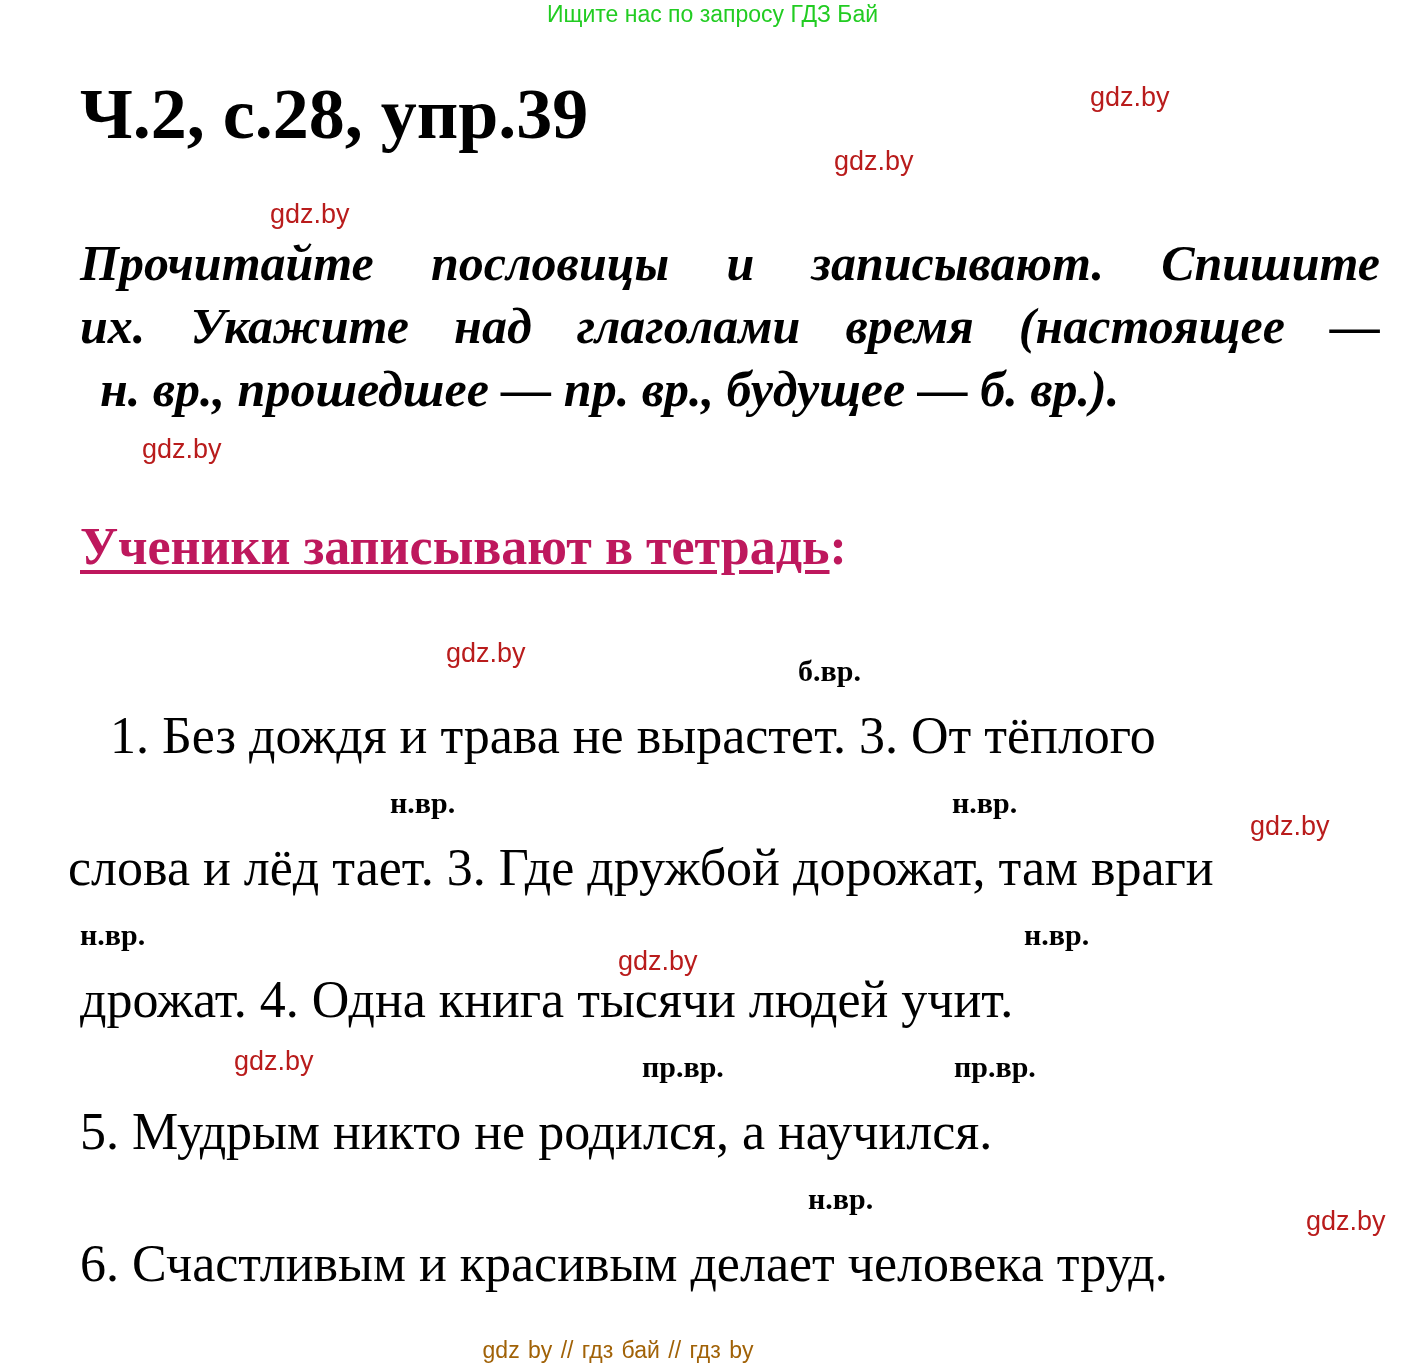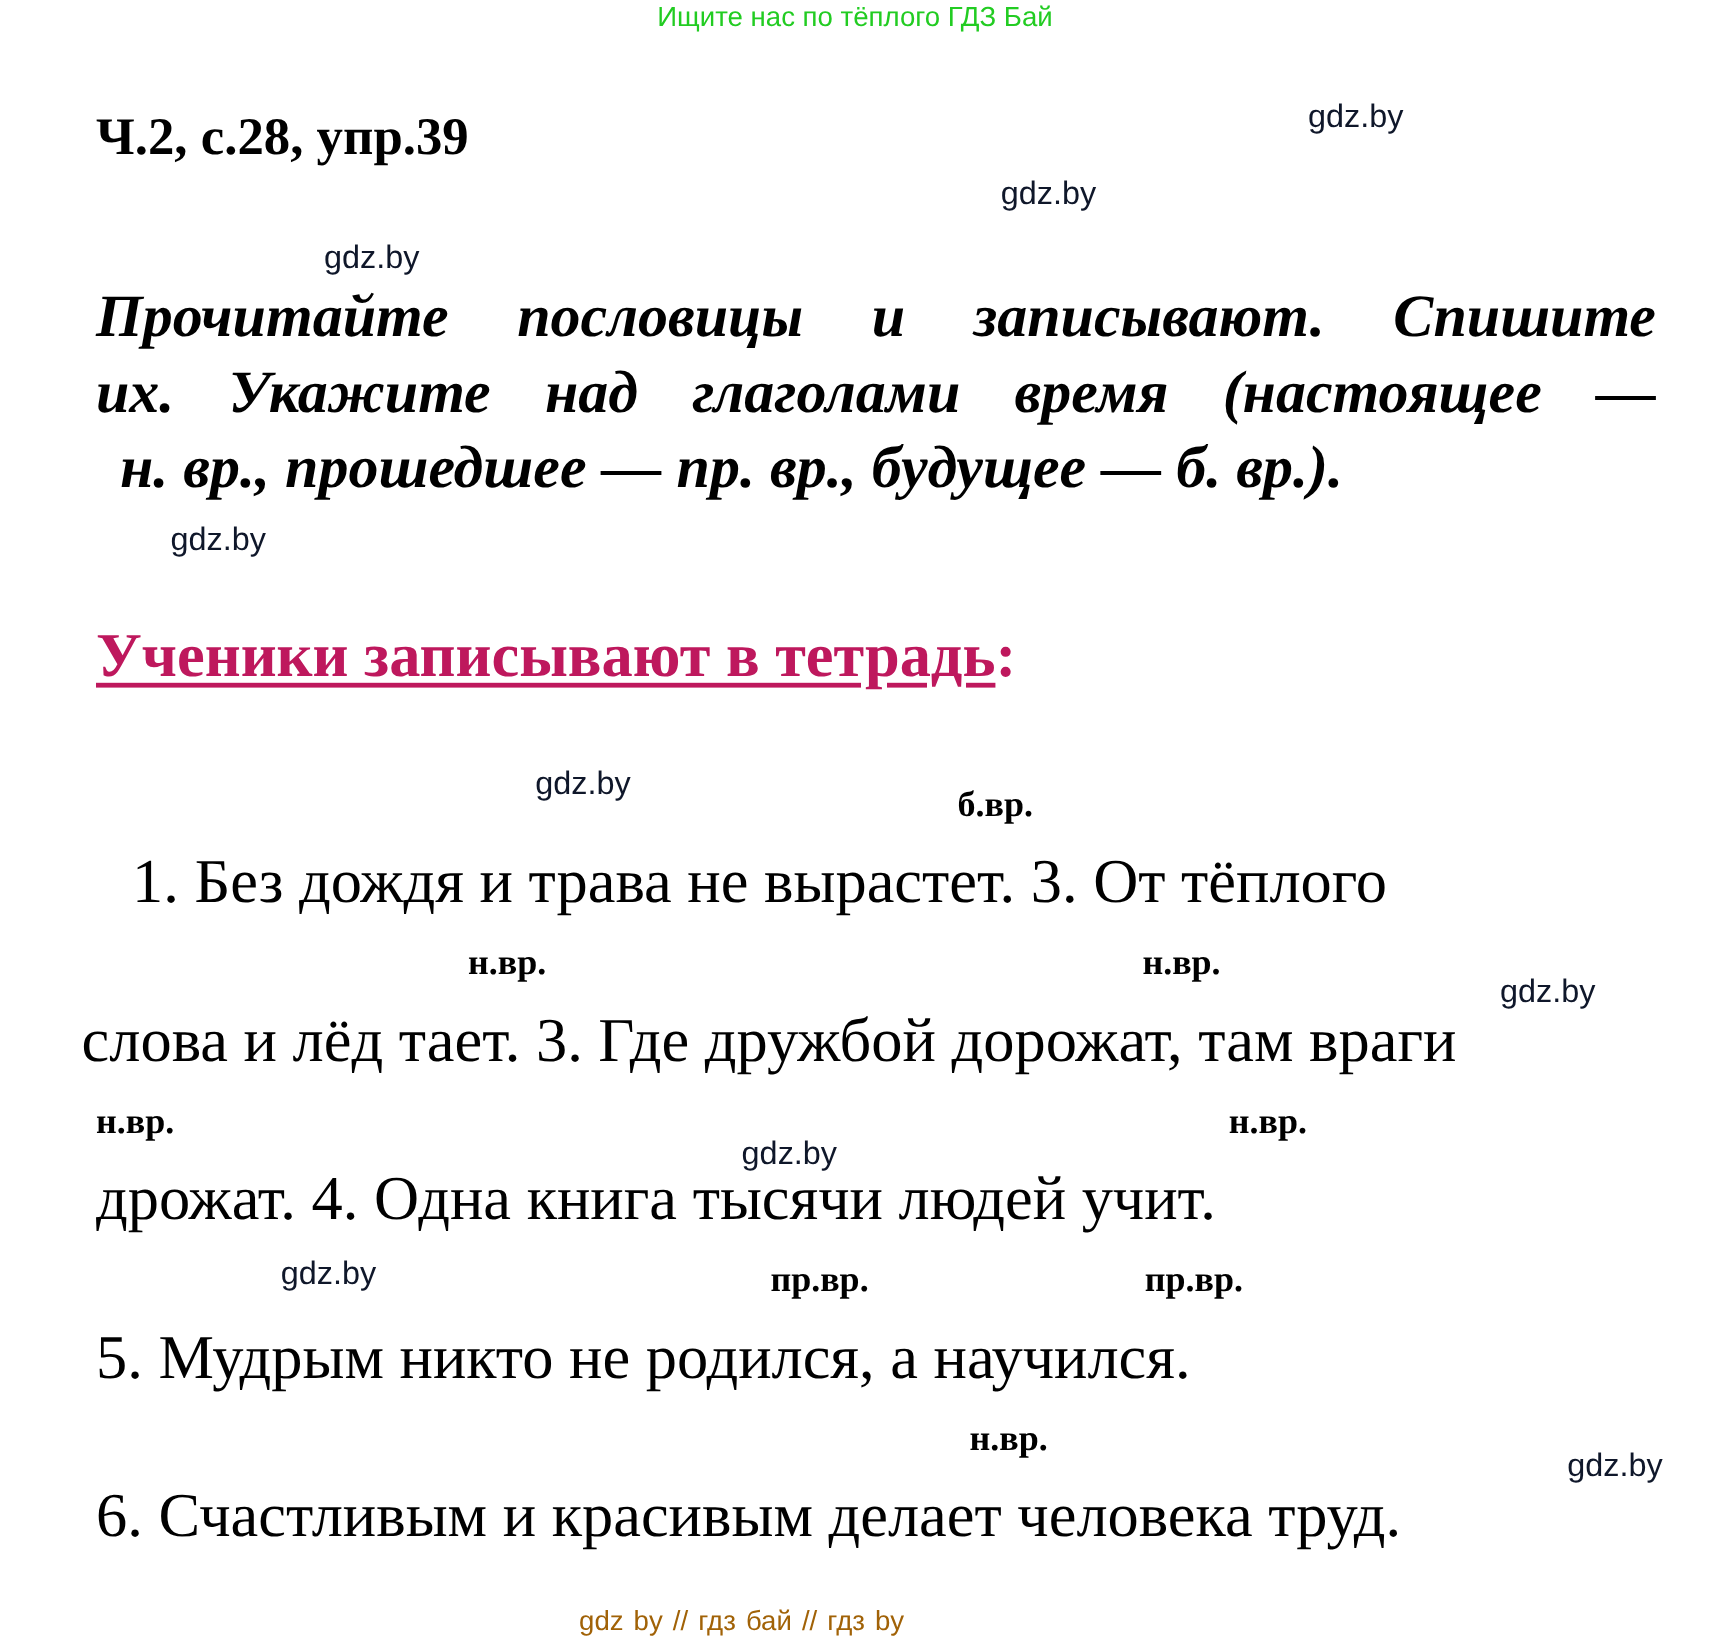--- a/index.html
+++ b/index.html
@@ -5,25 +5,25 @@
     html, body { margin: 0; padding: 0; background: #ffffff; }
     body { width: 1425px; height: 1368px; position: relative; overflow: hidden; }
     .abs { position: absolute; white-space: nowrap; }
     .top-banner {
       left: 0; width: 1425px; top: 0; text-align: center;
       font-family: "Liberation Sans", sans-serif; font-size: 23px; color: #22cc22;
       line-height: 28px;
     }
     .title {
       left: 80px; top: 82px;
-      font-family: "Liberation Serif", serif; font-weight: bold; font-size: 44px;
+      font-family: "Liberation Serif", serif; font-weight: bold; font-size: 72px;
       color: #000; line-height: 64px;
     }
     .wm {
-      font-family: "Liberation Sans", sans-serif; font-size: 27px; color: #0f172a;
+      font-family: "Liberation Sans", sans-serif; font-size: 27px; color: #b91c1c;
       line-height: 30px;
     }
     .instruction {
       left: 80px; top: 232px; width: 1300px;
       font-family: "Liberation Serif", serif; font-weight: bold; font-style: italic;
       font-size: 50px; line-height: 63px; color: #000; text-align: justify;
       white-space: normal;
     }
     .instruction .line { display: block; text-align: justify; text-align-last: justify; }
     .instruction .line.last { text-align-last: left; margin-left: 20px; }
@@ -43,21 +43,21 @@
     }
     .footer {
       left: 0; width: 1236px; top: 1336px; text-align: center;
       font-family: "Liberation Sans", sans-serif; font-size: 23px; color: #a16207;
       line-height: 28px; word-spacing: 2px;
     }
   </style>
 </head>
 <body>
 
-<div class="abs top-banner">Ищите нас по тёплого ГДЗ Бай</div>
+<div class="abs top-banner">Ищите нас по запросу ГДЗ Бай</div>
 
 <div class="abs title">Ч.2, с.28, упр.39</div>
 
 <div class="abs wm" style="left:1090px; top:82px;">gdz.by</div>
 <div class="abs wm" style="left:834px; top:146px;">gdz.by</div>
 <div class="abs wm" style="left:270px; top:199px;">gdz.by</div>
 <div class="abs wm" style="left:142px; top:434px;">gdz.by</div>
 <div class="abs wm" style="left:446px; top:638px;">gdz.by</div>
 <div class="abs wm" style="left:1250px; top:811px;">gdz.by</div>
 <div class="abs wm" style="left:618px; top:946px;">gdz.by</div>

